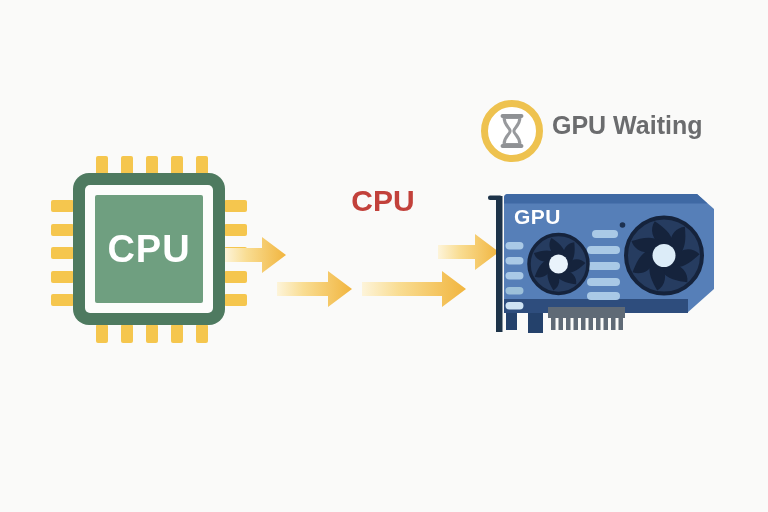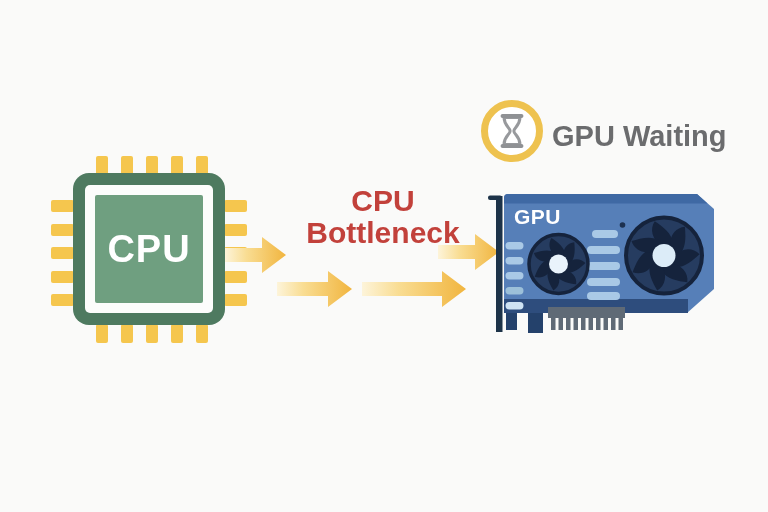--- a/index.html
+++ b/index.html
@@ -18,21 +18,21 @@
   .chip-label{color:#ffffff;font-size:38px;font-weight:700;letter-spacing:1px;}
 
   
   .bottleneck{position:absolute;left:283px;top:185px;width:200px;text-align:center;
               color:#c2413b;font-size:30px;font-weight:700;line-height:32px;}
 
   
   .wait-circle{position:absolute;left:481px;top:100px;width:62px;height:62px;box-sizing:border-box;
                border:7px solid #eec24f;border-radius:50%;background:#ffffff;
                display:flex;align-items:center;justify-content:center;}
-  .wait-label{position:absolute;left:552px;top:120px;font-size:29px;font-weight:700;color:#6b6c6e;}
+  .wait-label{position:absolute;left:552px;top:111px;font-size:25px;font-weight:700;color:#6b6c6e;}
 
   svg{display:block;}
   .gpu-text{font-family:"Liberation Sans",sans-serif;font-weight:700;font-size:21px;fill:#ffffff;letter-spacing:.5px;}
 </style>
 </head>
 <body>
 
 <div class="stage">
 
   <div>
@@ -79,21 +79,20 @@
       </linearGradient>
     </defs>
     <polygon fill="url(#arrowGrad)" points="225,248 262,248 262,237 286,255 262,273 262,262 225,262"></polygon>
     <polygon fill="url(#arrowGrad)" points="438,245 475,245 475,234 499,252 475,270 475,259 438,259"></polygon>
     <polygon fill="url(#arrowGrad)" points="277,282 328,282 328,271 352,289 328,307 328,296 277,296"></polygon>
     <polygon fill="url(#arrowGrad)" points="362,282 442,282 442,271 466,289 442,307 442,296 362,296"></polygon>
   </svg>
 
   <div class="bottleneck">
     <div>CPU</div>
-    <div>Bottleneck</div>
   </div>
 
   <div class="wait-circle">
     <svg width="28" height="38" viewBox="0 0 24 30">
       <path d="M5.2,3.5 L18.8,3.5 C18.8,10.5 13.6,12 13.6,15 C13.6,18 18.8,19.5 18.8,26.5 L5.2,26.5 C5.2,19.5 10.4,18 10.4,15 C10.4,12 5.2,10.5 5.2,3.5 Z" fill="#ffffff" stroke="#97999c" stroke-width="2.6" stroke-linejoin="round"></path>
       <rect x="2.2" y="0.4" width="19.6" height="3.4" rx="1.7" fill="#8f9194"></rect>
       <rect x="2.2" y="26.2" width="19.6" height="3.4" rx="1.7" fill="#8f9194"></rect>
     </svg>
   </div>
   <div class="wait-label">GPU Waiting</div>

